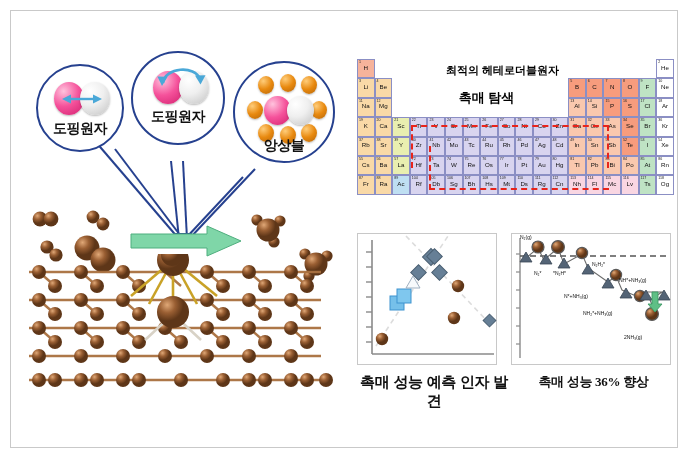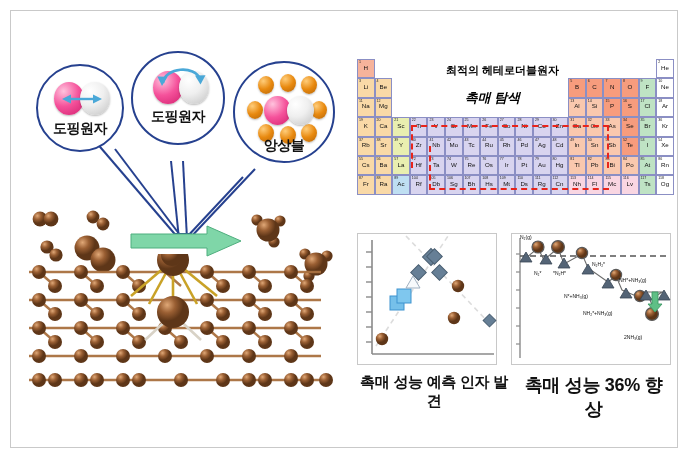--- a/index.html
+++ b/index.html
@@ -260,21 +260,21 @@
 
       <circle cx="152" cy="58" r="16" fill="url(#gWh)"></circle>
       <circle cx="152" cy="6" r="16" fill="url(#gGold)"></circle>
       <circle cx="151" cy="1" r="11" fill="url(#gGreen)"></circle>
     </svg>
   </div>
 
   <div class="abs" style="left:344px;top:42px;width:324px;height:172px;">
 
     <div class="pt-title" style="left:40px;top:10px;width:215px;font-size:11px;">최적의 헤테로더블원자</div>
-    <div class="pt-title" style="left:30px;top:36px;width:215px;font-size:13px;font-style:italic;">촉매 탐색</div>
+    <div class="pt-title" style="left:24px;top:36px;width:215px;font-size:13px;">촉매 탐색</div>
 
     <div id="ptable" style="left:2px;top:6px;width:320px;height:160px;">
           <div class="pt-cell" style="left: 0px; top: 0px; width: 17.6px; height: 19.4px; background: rgb(246, 179, 155);">
             <div class="pt-num">1</div>
             <div class="pt-sym">H</div>
           </div>
           <div class="pt-cell" style="left: 299.2px; top: 0px; width: 17.6px; height: 19.4px; background: rgb(255, 255, 255);">
             <div class="pt-num">2</div>
             <div class="pt-sym">He</div>
           </div>
@@ -711,16 +711,16 @@
 
     <div class="elabel" style="left:8px;top:1px;">N₂(g)</div>
     <div class="elabel" style="left:22px;top:37px;">N₂*</div>
     <div class="elabel" style="left:41px;top:37px;">*N₂H*</div>
     <div class="elabel" style="left:80px;top:28px;">N₂H₂*</div>
     <div class="elabel" style="left:52px;top:60px;">N*+NH₃(g)</div>
     <div class="elabel" style="left:107px;top:44px;">NH*+NH₃(g)</div>
     <div class="elabel" style="left:71px;top:77px;">NH₂*+NH₃(g)</div>
     <div class="elabel" style="left:112px;top:101px;">2NH₃(g)</div>
   </div>
-  <div class="cap" style="left:505px;top:362px;width:155px;font-size:18px;">촉매 성능 36% 향상</div>
+  <div class="cap" style="left:505px;top:362px;width:155px;font-size:13px;font-family:Liberation Serif, serif;">촉매 성능 36% 향상</div>
 
  </div>
 </div>
 
 </body></html>

